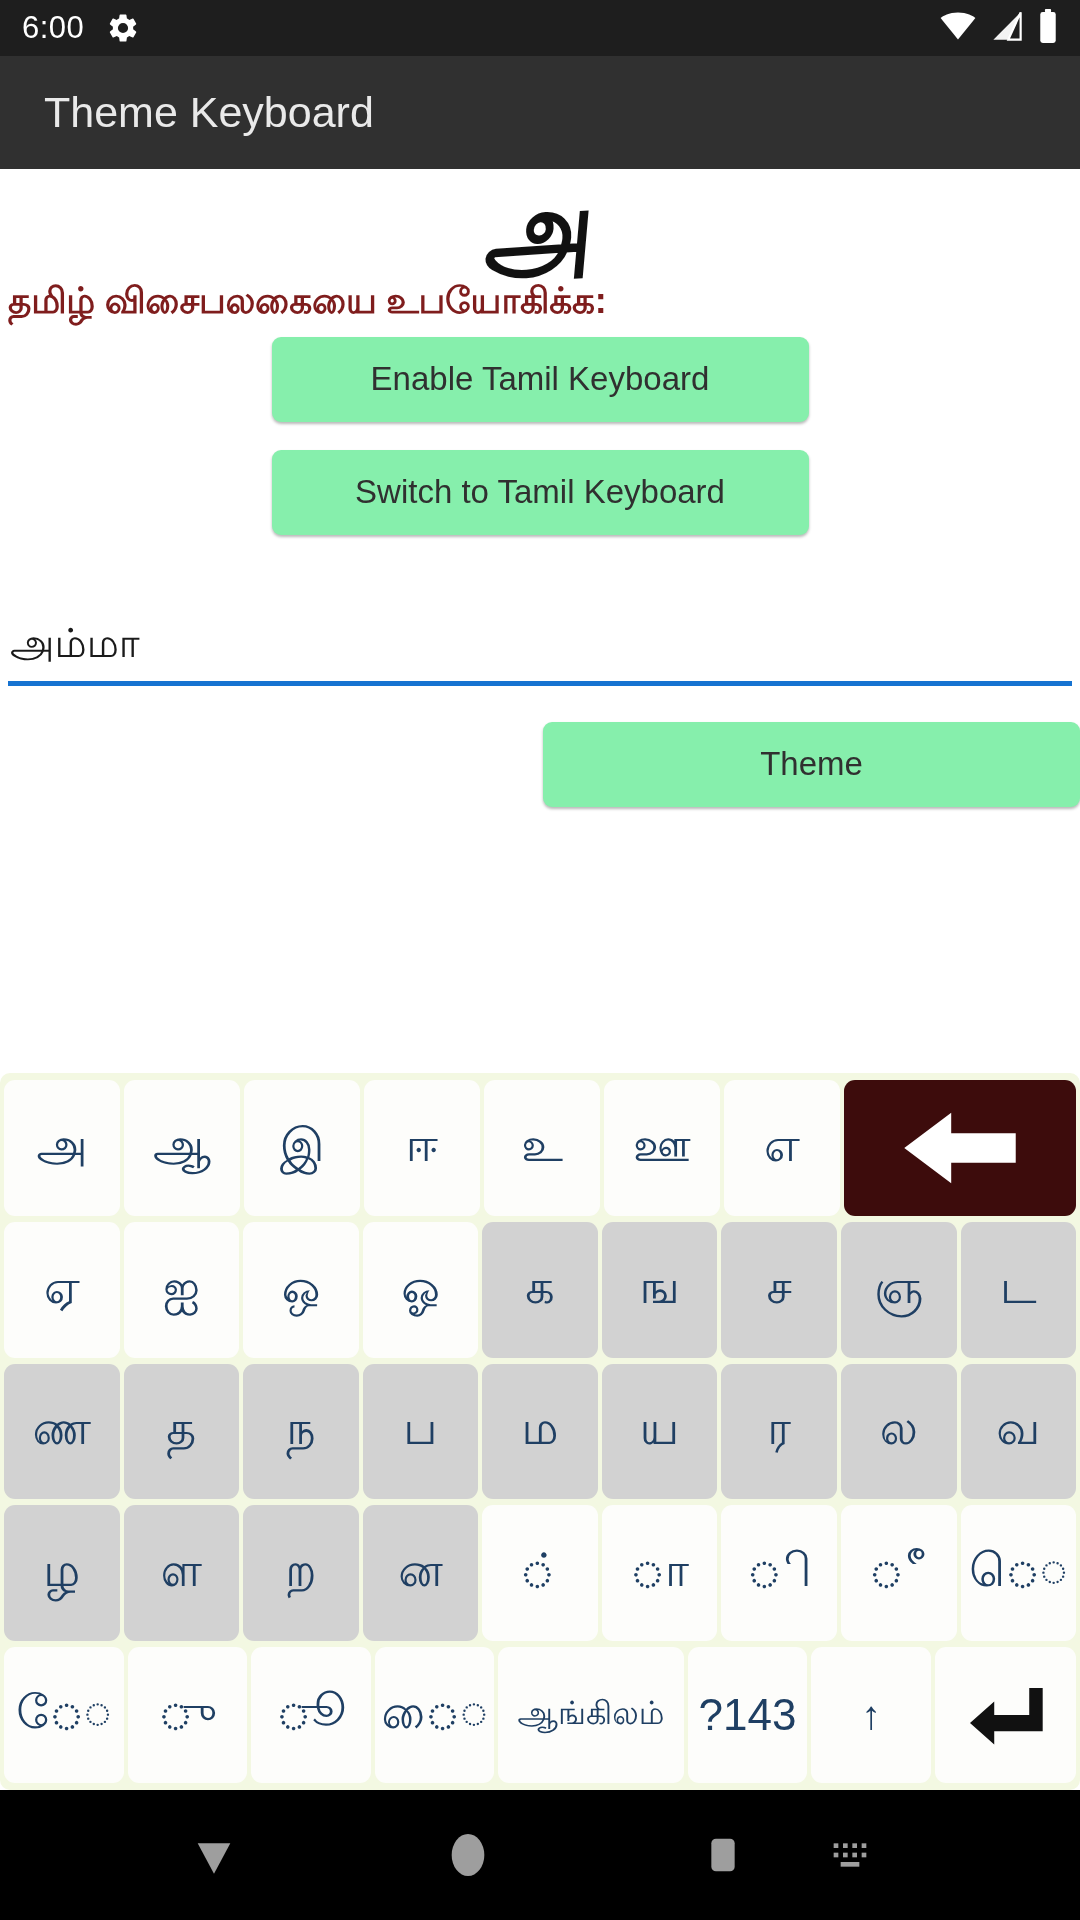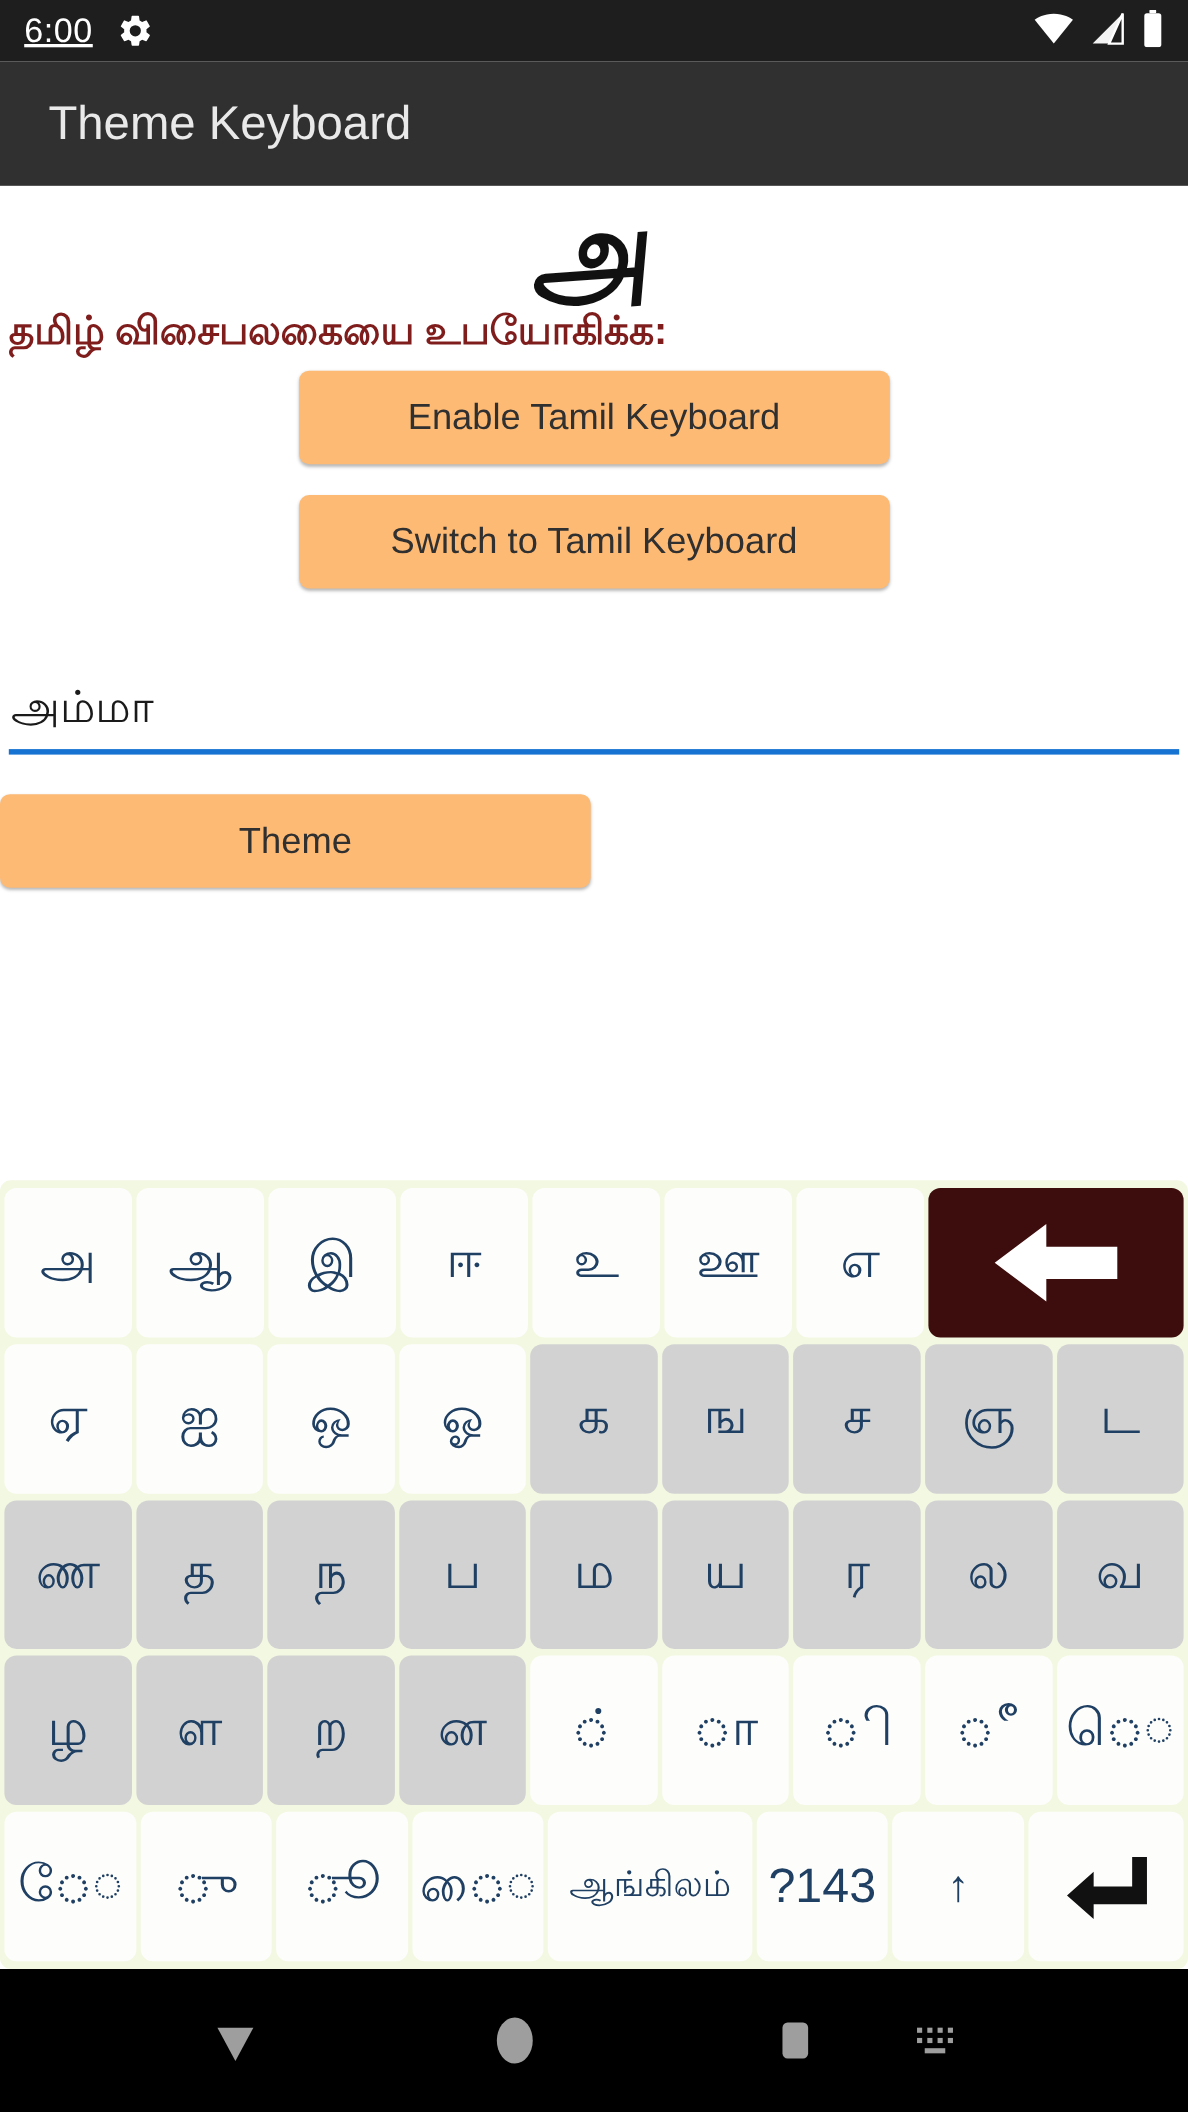--- a/index.html
+++ b/index.html
@@ -9,21 +9,21 @@
     font-family:"Liberation Sans", sans-serif;
     overflow:hidden;
   }
   #phone { position:relative; width:1080px; height:1920px; background:#fff; }
 
   
   .statusbar{
     position:absolute; top:0; left:0; width:1080px; height:56px;
     background:#1e1e1e; display:flex; align-items:center; padding:0 22px;
   }
-  .status-clock{ color:#fff; font-size:31px; letter-spacing:.5px;text-decoration:underline; }
+  .status-clock{ color:#fff; font-size:31px; letter-spacing:.5px; }
   .status-gear{ margin-left:22px; display:flex; align-items:center; }
   .status-right{ margin-left:auto; display:flex; align-items:center; gap:14px; }
 
   
   .appbar{
     position:absolute; top:56px; left:0; width:1080px; height:113px;
     background:#303030; display:flex; align-items:center; padding-left:44px;
   }
   .appbar-title{ color:#e9e9e9; font-size:43px; font-weight:400; }
 
@@ -43,35 +43,35 @@
   .heading{
     color:#7f1d1d; font-weight:700; font-size:36px;
     padding:0 8px; line-height:1.22; letter-spacing:-.3px;
   }
   .para{
     color:#000; font-weight:700; font-size:36px;
     padding:0 8px; line-height:1.26; letter-spacing:-.3px;
   }
   .btn-row{ display:flex; justify-content:center; }
   .mbtn{
-    background:#fdba74; border:none; border-radius:9px;
+    background:#86efac; border:none; border-radius:9px;
     color:#303030; font-size:33px; font-family:"Liberation Sans",sans-serif;
     width:537px; height:85px; margin:14px 0;
     box-shadow:0 2px 3px rgba(0,0,0,.28);
     display:flex; align-items:center; justify-content:center;
   }
   .input-wrap{ padding:0 8px; margin-top:22px; }
   .tinput{
     width:100%; border:none; outline:none; background:transparent;
     font-size:40px; color:#1a1a1a; padding:6px 2px 12px 2px;
     font-family:"Liberation Sans", sans-serif;
     margin-top:47px;
   }
   .tinput-underline{ height:5px; background:#1673d1; width:100%; }
-  .theme-row{ display:flex; justify-content:flex-start; margin-top:22px; }
+  .theme-row{ display:flex; justify-content:flex-end; margin-top:22px; }
 
   
   .keyboard{
     position:absolute; left:0; top:1073px; width:1080px; height:717px;
     background:#f3f8e2; border-radius:10px;
     padding:4px 2px; display:flex; flex-direction:column;
   }
   .krow{ display:flex; flex:1; }
   .key{
     flex:1 1 0; margin:3px 2px; border-radius:11px;

